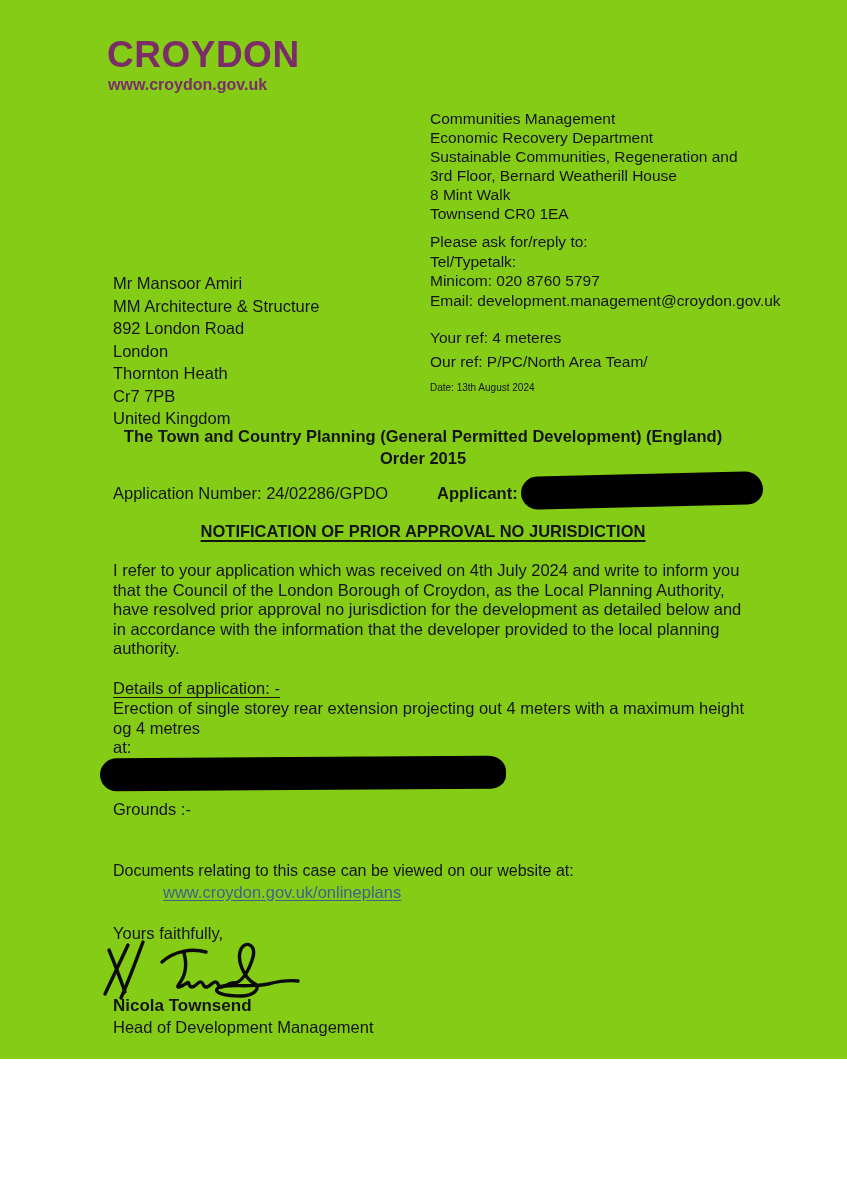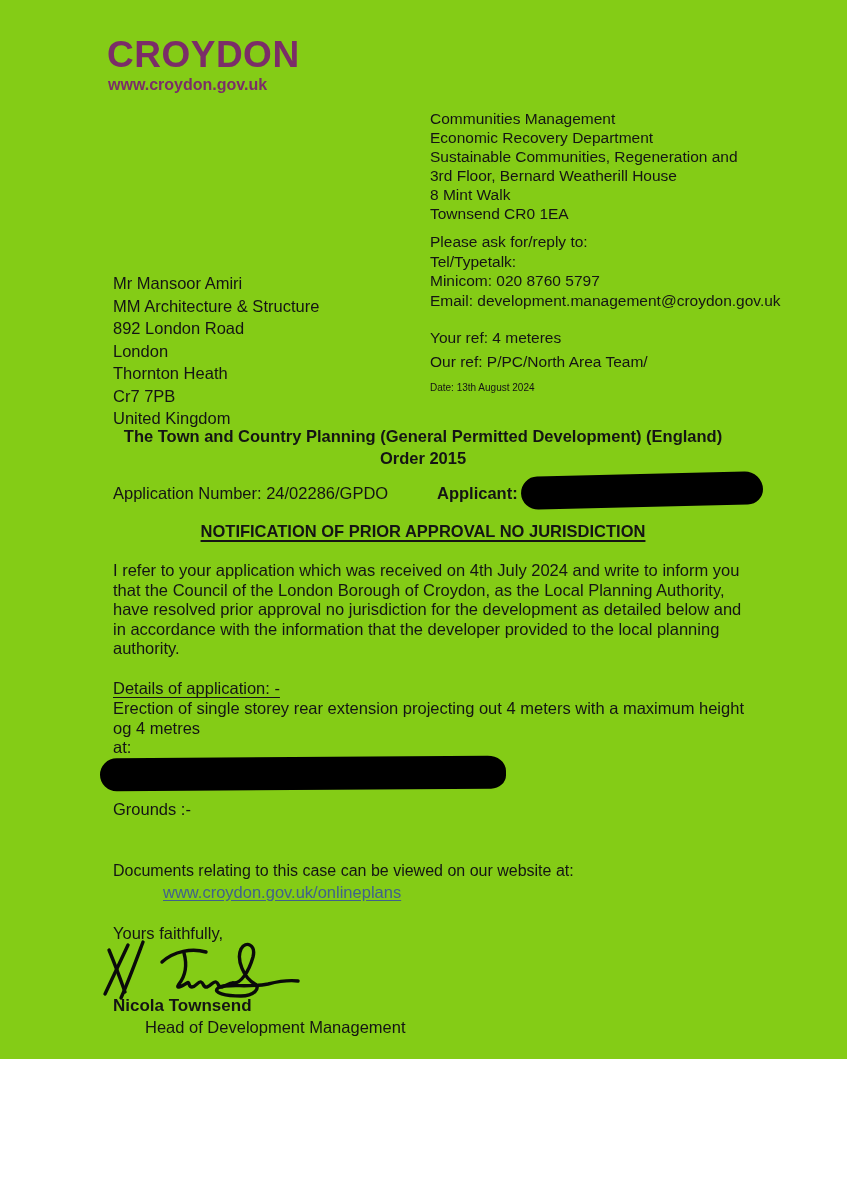--- a/index.html
+++ b/index.html
@@ -66,21 +66,21 @@
   
   .docs-line{left:113px;top:862px;font-size:16px;}
   .docs-link{
     left:163px;top:883px;font-size:16.5px;
     color:#41618c;text-decoration:underline;text-underline-offset:2px;
   }
   
   .valediction{left:113px;top:924px;font-size:16.5px;}
   .signature{left:102px;top:938px;}
   .closing-name{left:113px;top:996px;font-size:17px;font-weight:700;}
-  .closing-role{left:113px;top:1018px;font-size:16.5px;margin-left:32px;}
+  .closing-role{left:113px;top:1018px;font-size:16.5px;}
 </style>
 </head>
 <body>
 
 <div class="page">
 
   <div class="abs logo-title">CROYDON</div>
   <div class="abs logo-url">www.croydon.gov.uk</div>
 
   <div class="abs sender">

